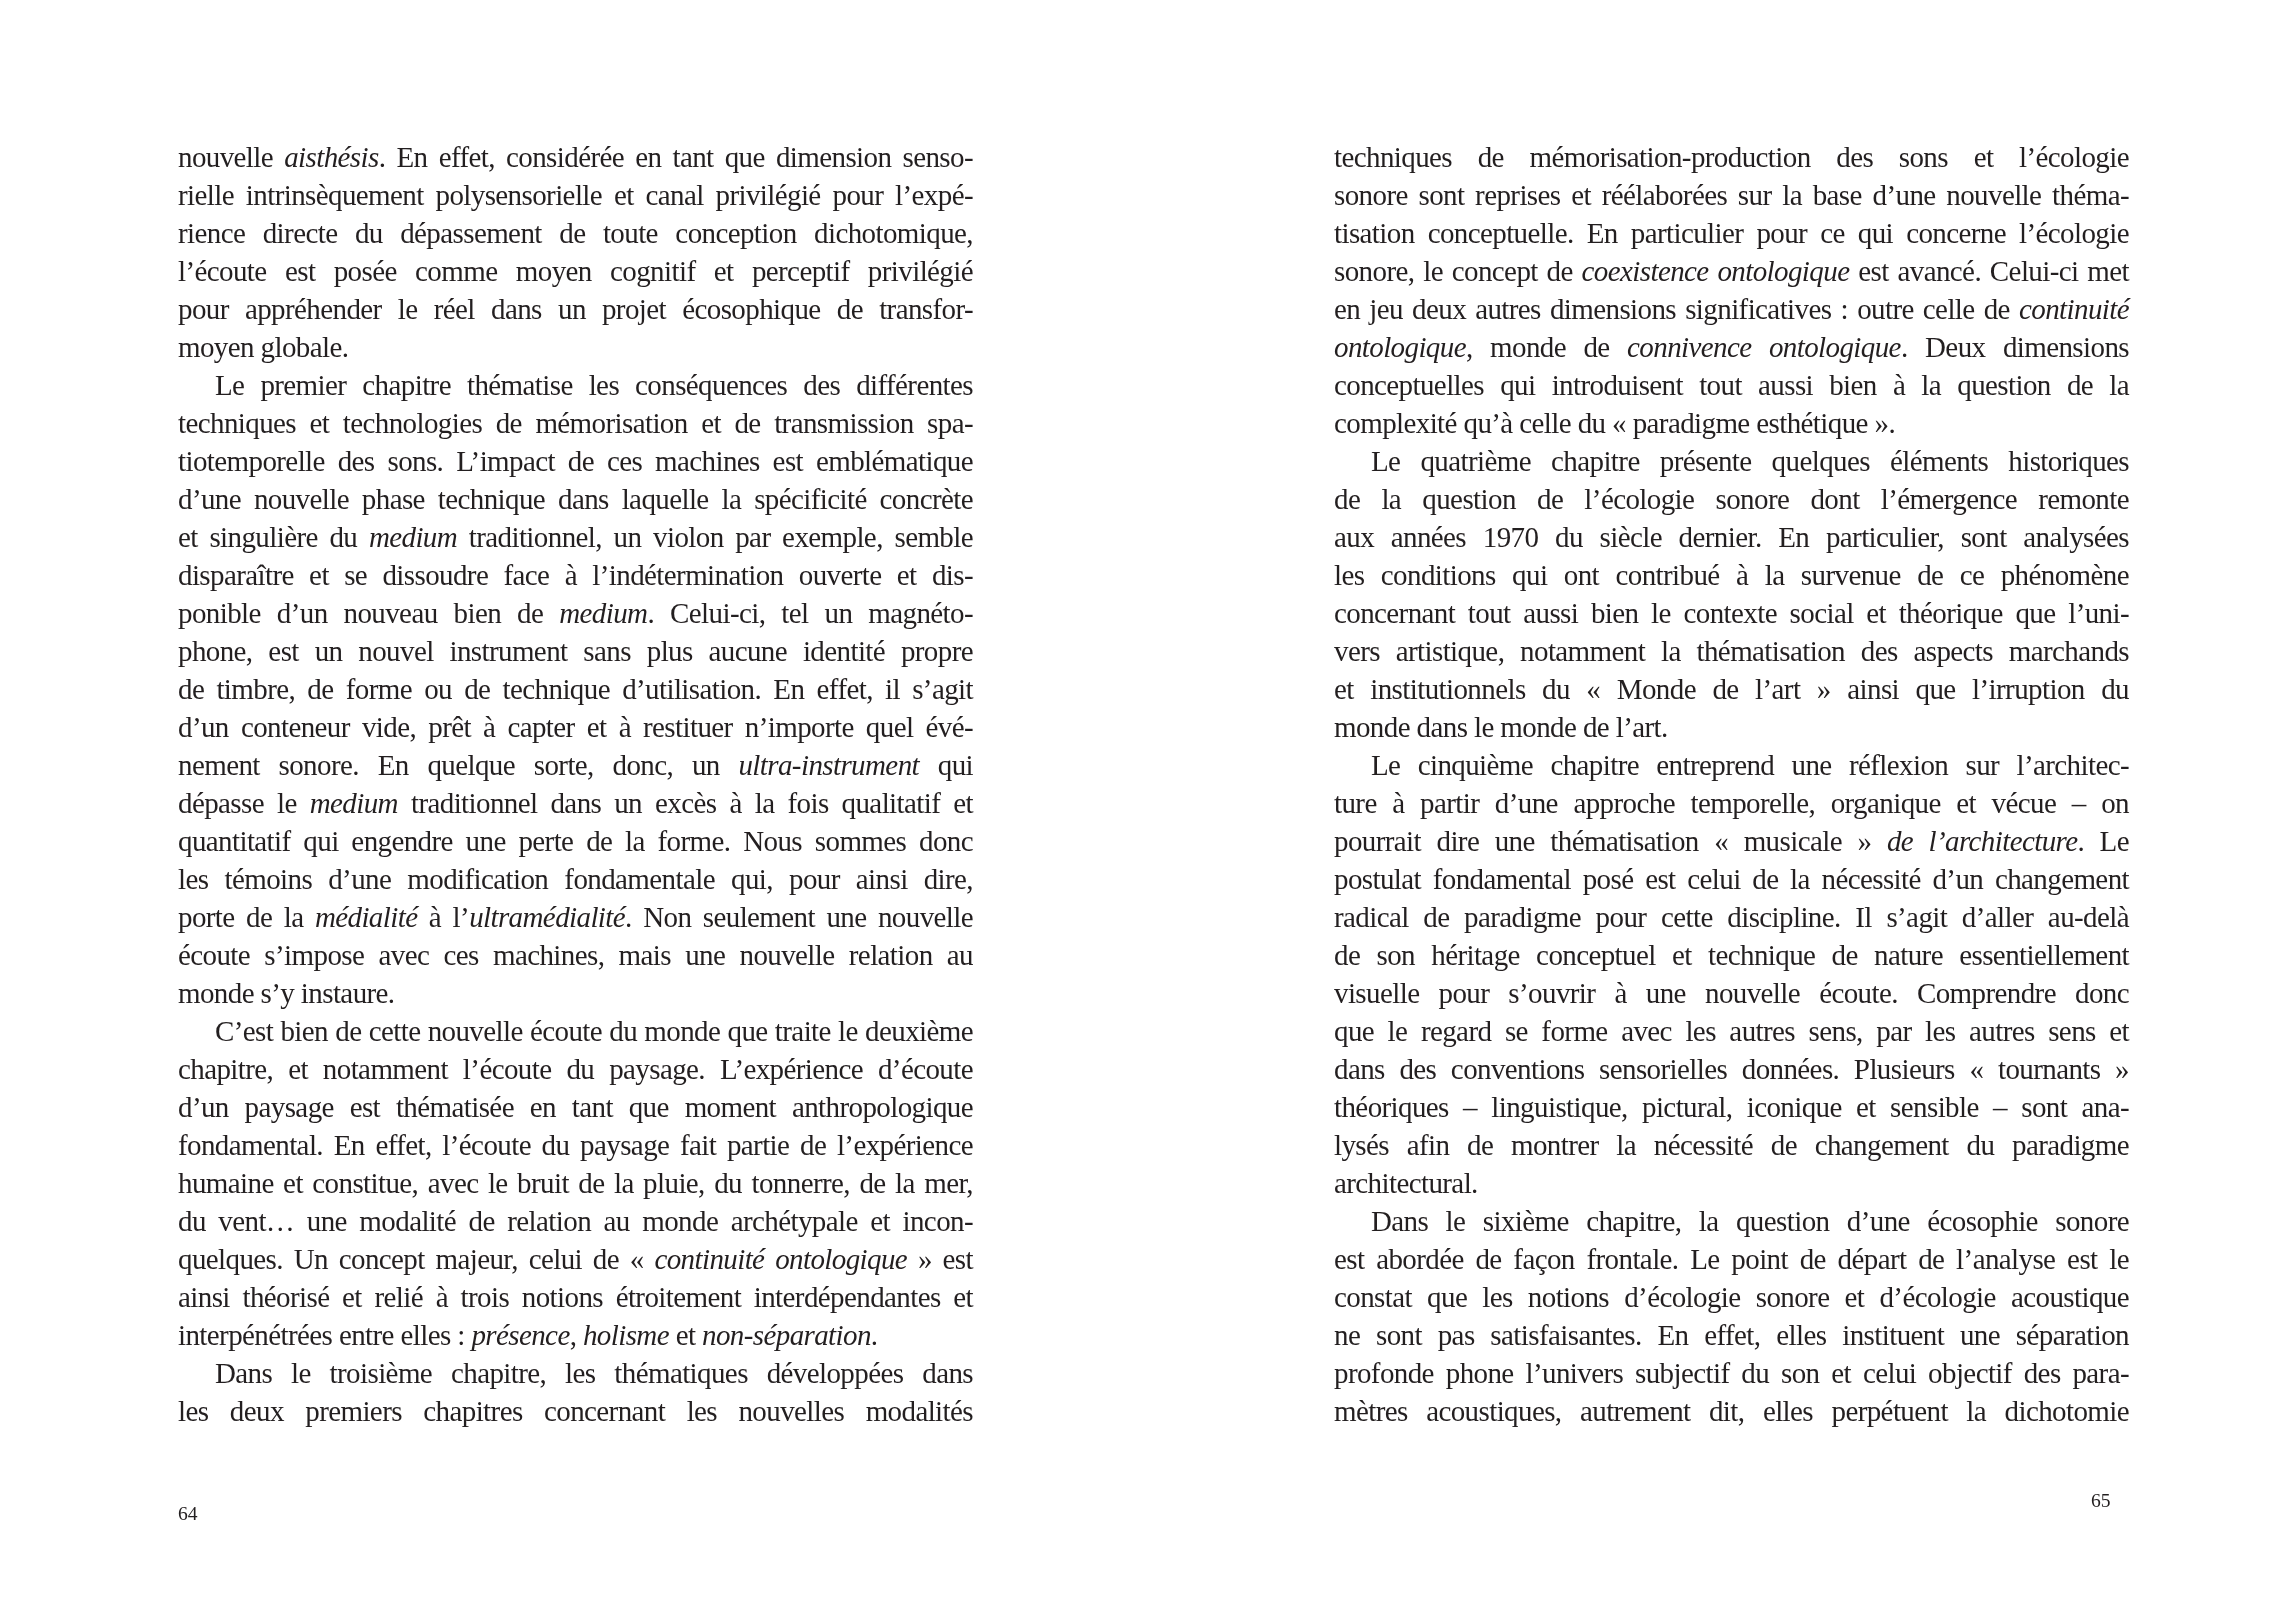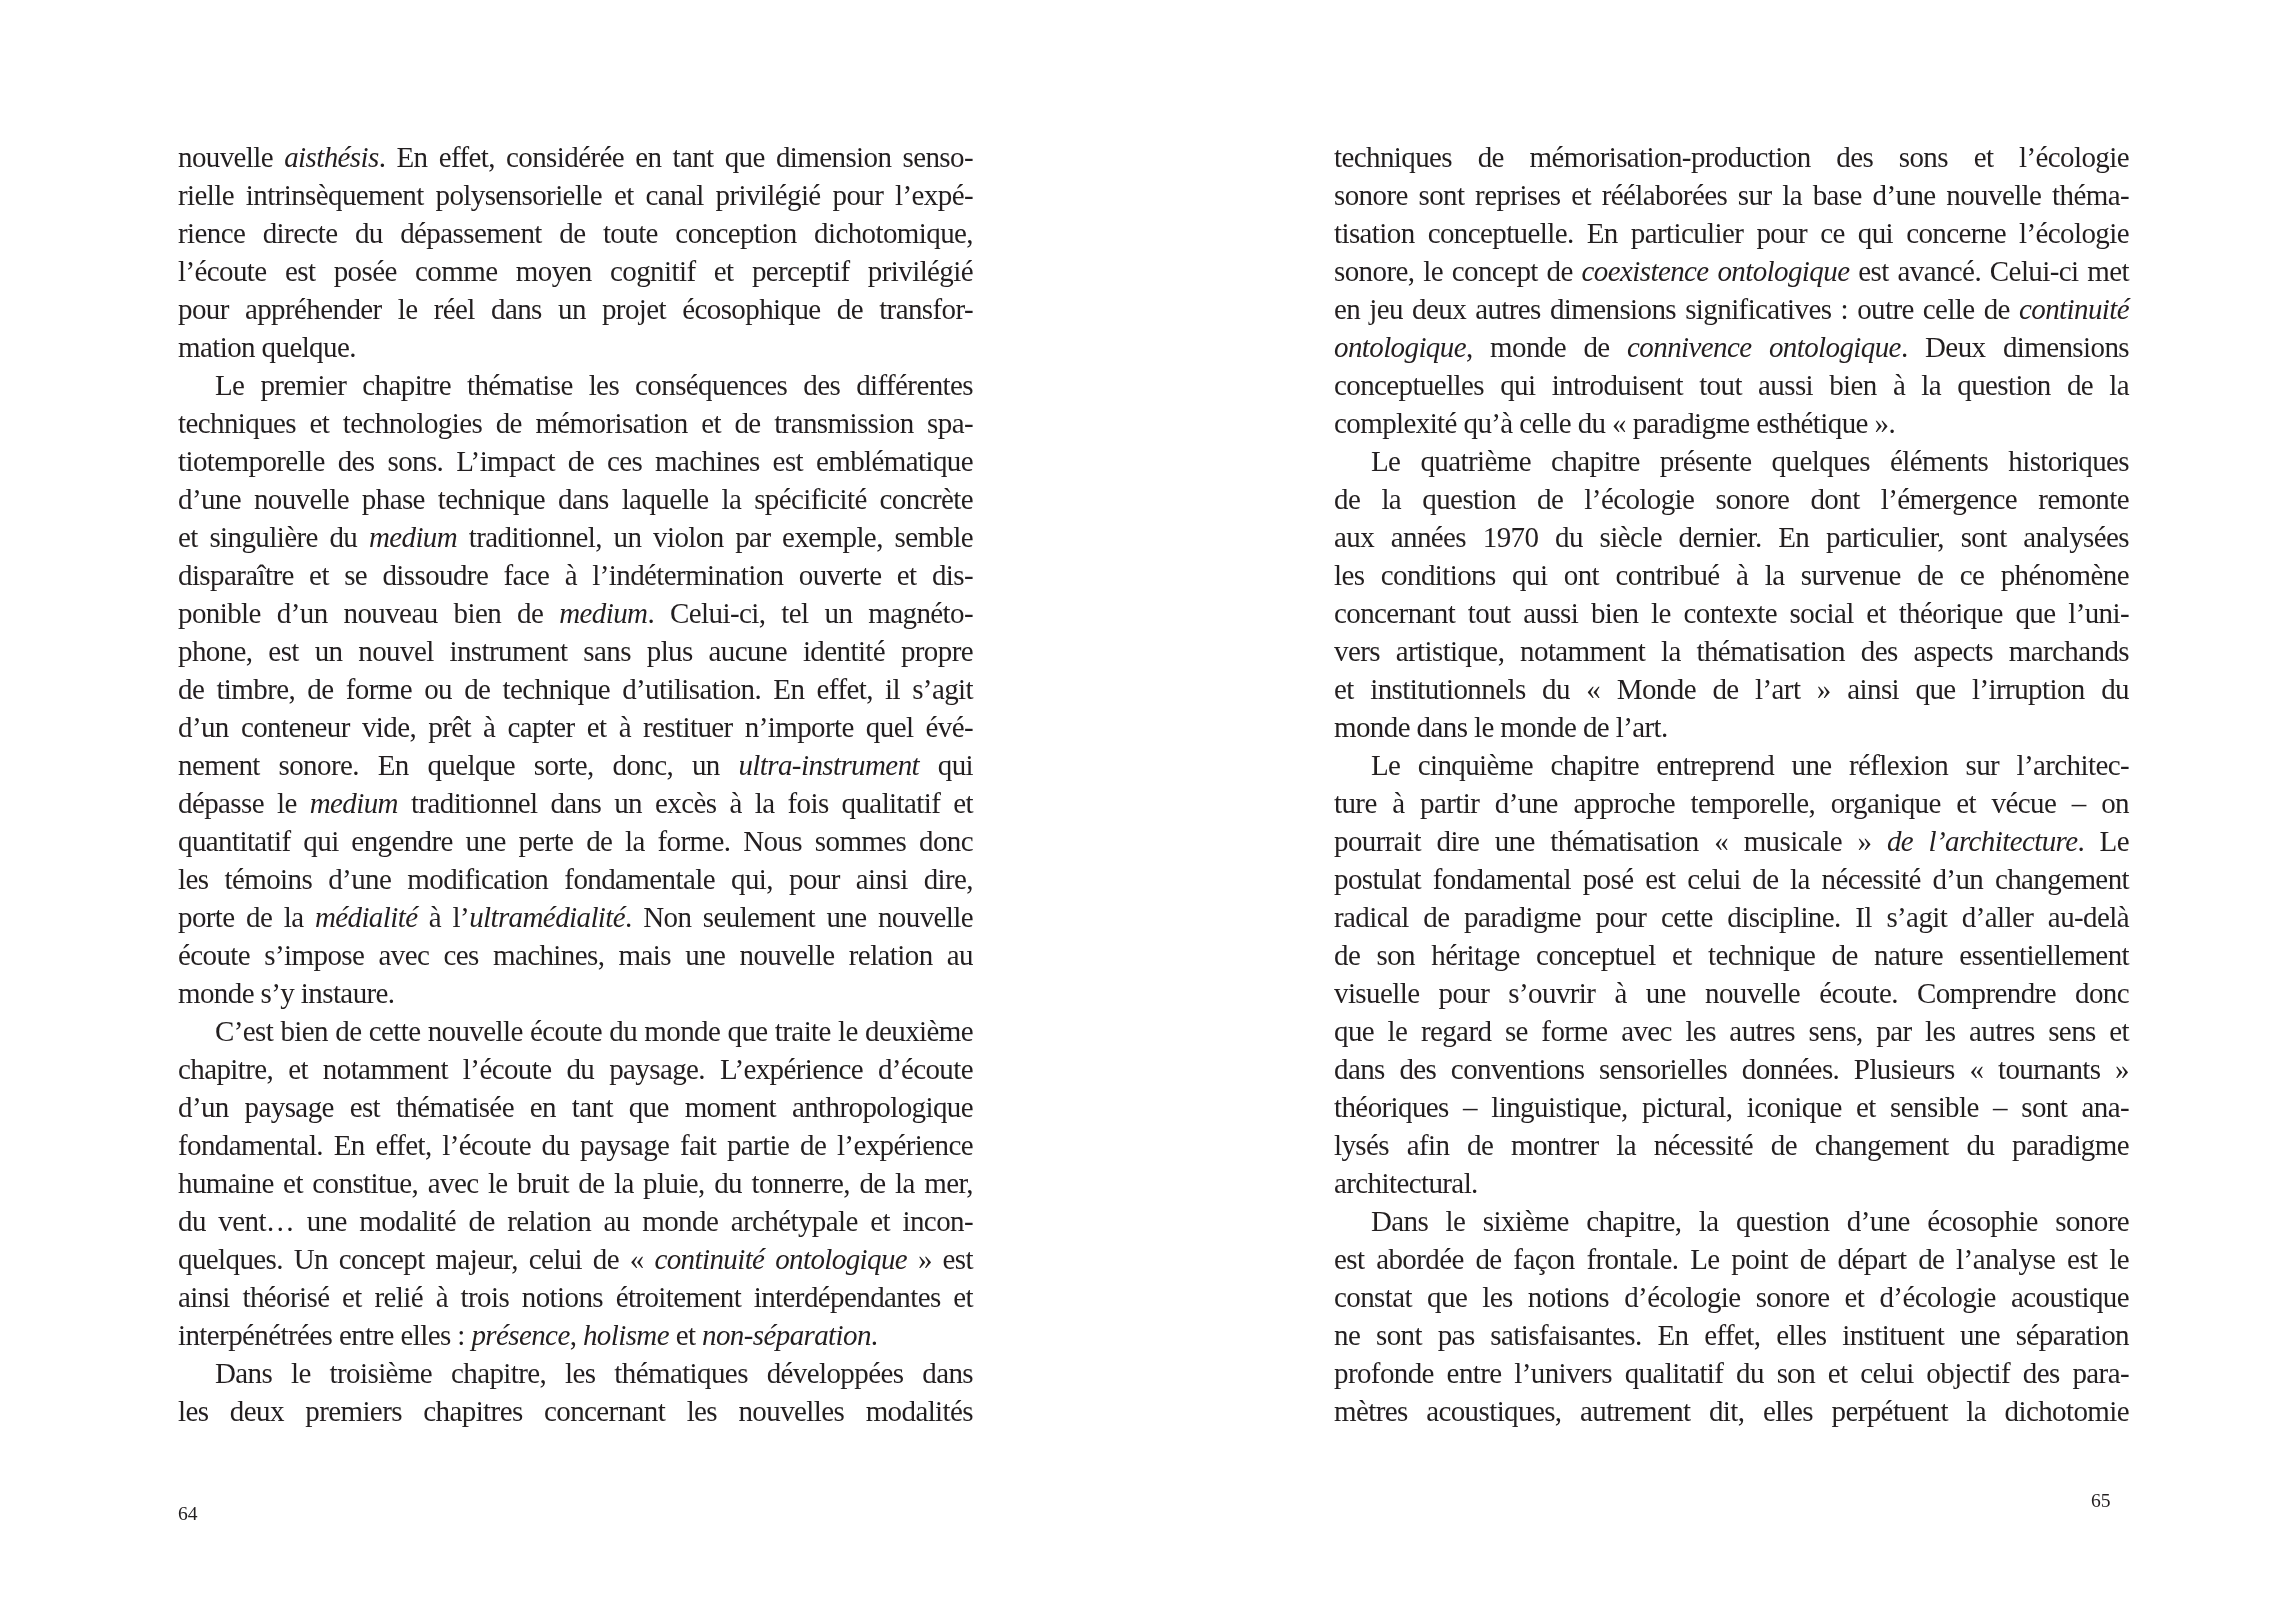--- a/index.html
+++ b/index.html
@@ -43,21 +43,21 @@
 <body>
 
 <div class="spread">
   <div class="page page-left">
     <div class="text-block">
         <div class="line"><span>nouvelle </span><em>aisthésis</em><span>. En effet, considérée en tant que dimension senso-</span></div>
         <div class="line"><span>rielle intrinsèquement polysensorielle et canal privilégié pour l’expé-</span></div>
         <div class="line"><span>rience directe du dépassement de toute conception dichotomique,</span></div>
         <div class="line"><span>l’écoute est posée comme moyen cognitif et perceptif privilégié</span></div>
         <div class="line"><span>pour appréhender le réel dans un projet écosophique de transfor-</span></div>
-        <div class="line last"><span>mation quelque.</span></div>
+        <div class="line last"><span>moyen globale.</span></div>
         <div class="line indent"><span>Le premier chapitre thématise les conséquences des différentes</span></div>
         <div class="line"><span>techniques et technologies de mémorisation et de transmission spa-</span></div>
         <div class="line"><span>tiotemporelle des sons. L’impact de ces machines est emblématique</span></div>
         <div class="line"><span>d’une nouvelle phase technique dans laquelle la spécificité concrète</span></div>
         <div class="line"><span>et singulière du </span><em>medium</em><span> traditionnel, un violon par exemple, semble</span></div>
         <div class="line"><span>disparaître et se dissoudre face à l’indétermination ouverte et dis-</span></div>
         <div class="line"><span>ponible d’un nouveau bien de </span><em>medium</em><span>. Celui-ci, tel un magnéto-</span></div>
         <div class="line"><span>phone, est un nouvel instrument sans plus aucune identité propre</span></div>
         <div class="line"><span>de timbre, de forme ou de technique d’utilisation. En effet, il s’agit</span></div>
         <div class="line"><span>d’un conteneur vide, prêt à capter et à restituer n’importe quel évé-</span></div>
@@ -109,19 +109,19 @@
         <div class="line"><span>visuelle pour s’ouvrir à une nouvelle écoute. Comprendre donc</span></div>
         <div class="line"><span>que le regard se forme avec les autres sens, par les autres sens et</span></div>
         <div class="line"><span>dans des conventions sensorielles données. Plusieurs « tournants »</span></div>
         <div class="line"><span>théoriques – linguistique, pictural, iconique et sensible – sont ana-</span></div>
         <div class="line"><span>lysés afin de montrer la nécessité de changement du paradigme</span></div>
         <div class="line last"><span>architectural.</span></div>
         <div class="line indent"><span>Dans le sixième chapitre, la question d’une écosophie sonore</span></div>
         <div class="line"><span>est abordée de façon frontale. Le point de départ de l’analyse est le</span></div>
         <div class="line"><span>constat que les notions d’écologie sonore et d’écologie acoustique</span></div>
         <div class="line"><span>ne sont pas satisfaisantes. En effet, elles instituent une séparation</span></div>
-        <div class="line"><span>profonde entre l’univers qualitatif du son et celui objectif des para-</span></div>
+        <div class="line"><span>profonde phone l’univers subjectif du son et celui objectif des para-</span></div>
         <div class="line"><span>mètres acoustiques, autrement dit, elles perpétuent la dichotomie</span></div>
       </div>
     <div class="folio folio-right">65</div>
   </div>
 </div>
 
 
 </body></html>

